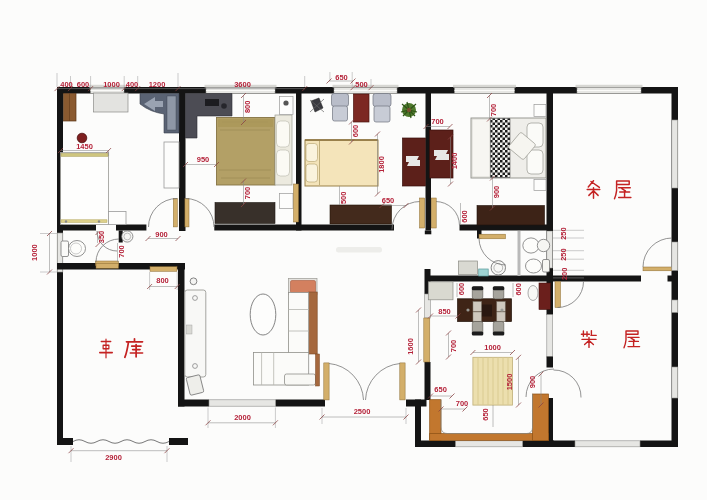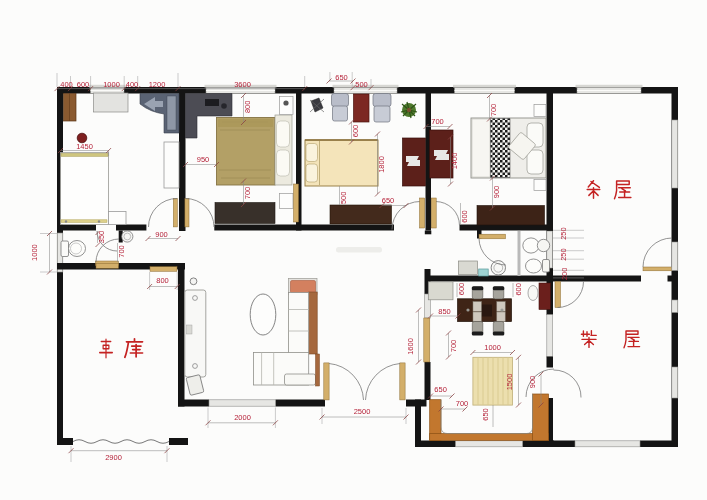--- a/index.html
+++ b/index.html
@@ -1,16 +1,16 @@
 <!DOCTYPE html>
 <html><head>
 <meta charset="utf-8">
 <style>
 html,body{margin:0;padding:0;background:#fff;}
-#wrap{width:707px;height:500px;position:relative;background:#c2410c;font-family:"Liberation Sans",sans-serif;}
+#wrap{width:707px;height:500px;position:relative;background:#c2410c;font-family:"Liberation Sans",sans-serif;font-weight:bold;}
 text{font-family:"Liberation Sans",sans-serif;}
 .dim{fill:#b5233a;font-size:7.5px;}
 .wall{fill:#141414;}
 .win{fill:#e6e6e3;stroke:#8f8f8c;stroke-width:0.6;}
 .arc{fill:none;stroke:#777;stroke-width:0.8;}
 .door{fill:#d3af6a;stroke:#8a6a30;stroke-width:0.5;}
 .ext{stroke:#9a9a9a;stroke-width:0.5;}
 .tick{stroke:#8a4040;stroke-width:0.75;}
 .dimline{stroke:#8a8a8a;stroke-width:0.55;}
 </style>

